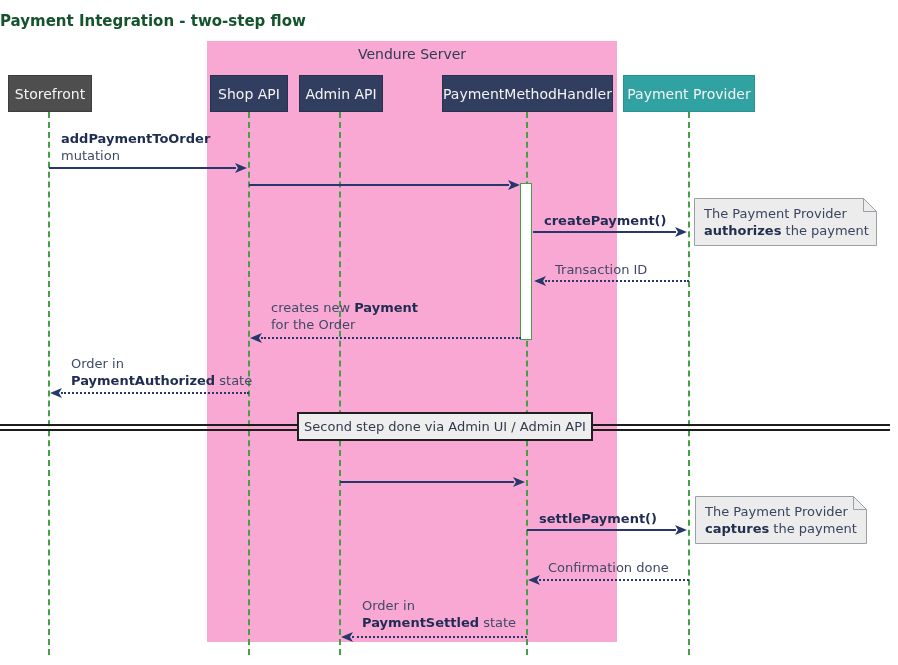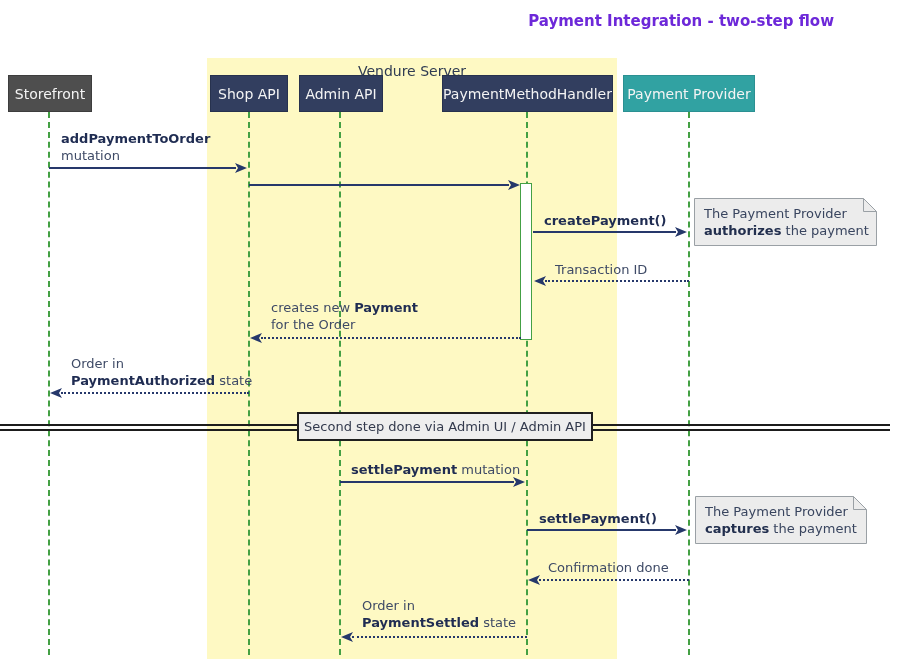--- a/index.html
+++ b/index.html
@@ -2,26 +2,26 @@
 <html><head>
 <meta charset="utf-8">
 <style>
   html,body { margin:0; padding:0; background:#ffffff; }
   .diagram {
     position:relative; width:898px; height:665px; overflow:hidden;
     font-family:"DejaVu Sans", sans-serif; background:#ffffff;
     color:#39435c;
   }
   .title {
-    position:absolute; left:0; top:12px; width:834px; text-align:right;
-    font-size:15px; font-weight:bold; color:#6d28d9;
+    position:absolute; left:0; top:12px; width:834px; text-align:left;
+    font-size:15px; font-weight:bold; color:#14532d;
   }
   .server-box {
-    position:absolute; left:207px; top:58px; width:410px; height:601px;
-    background:#fef9c3;
+    position:absolute; left:207px; top:41px; width:410px; height:601px;
+    background:#f9a8d4;
   }
   .server-label {
     position:absolute; left:0; top:5px; width:100%; text-align:center;
     font-size:14px; color:#2f3b52;
   }
   .lifeline {
     position:absolute; top:112px; height:543px; width:0;
     border-left:2px dashed #44a044;
   }
   .p-box {
@@ -145,23 +145,20 @@
   </div>
   <div class="head head-l" style="left:50px; top:388px;"></div>
   <div class="line dotted" style="left:61px; top:392px; width:188px;"></div>
 
   <div class="divider-line" style="top:424px;"></div>
   <div class="divider-line" style="top:429px;"></div>
   <div class="divider-box">
     <span>Second step done via Admin UI / Admin API</span>
   </div>
 
-  <div class="msg-label" style="left:351px; top:461px;">
-    <b>settlePayment</b><span> mutation</span>
-  </div>
   <div class="line" style="left:340px; top:481px; width:174px;"></div>
   <div class="head head-r" style="left:513px; top:477px;"></div>
 
   <div class="msg-label" style="left:539px; top:510px;">
     <b>settlePayment()</b>
   </div>
   <div class="line" style="left:527px; top:529px; width:149px;"></div>
   <div class="head head-r" style="left:675px; top:525px;"></div>
 
   <div class="note" style="left:695px; top:496px; width:172px; height:48px;">

